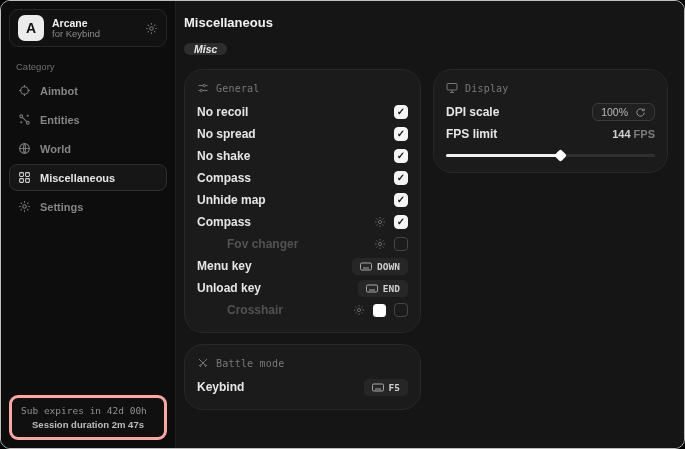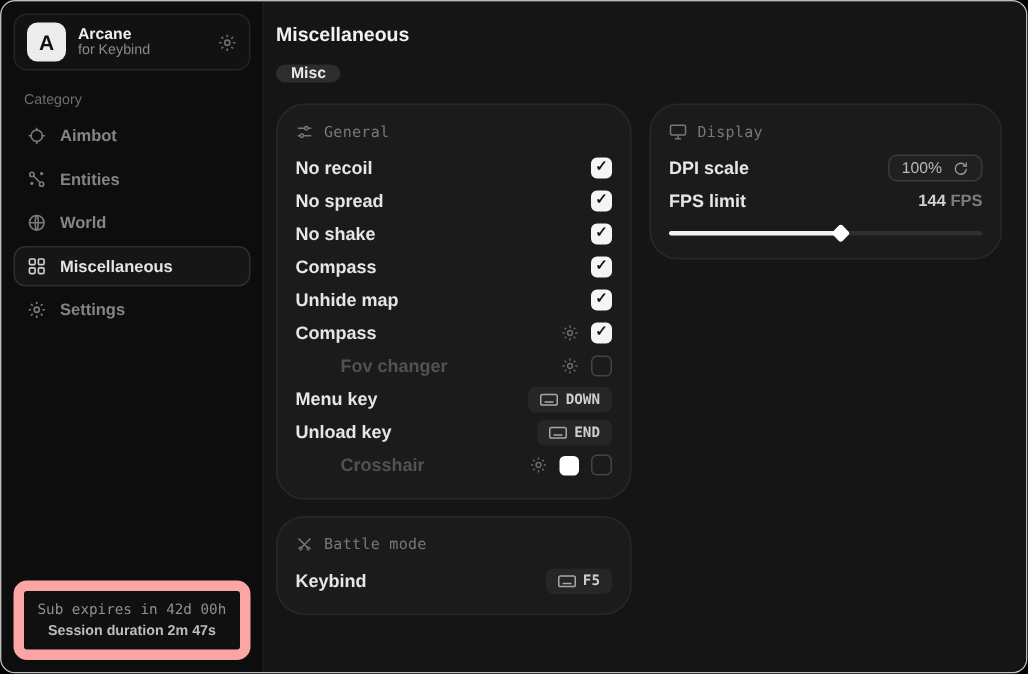--- a/index.html
+++ b/index.html
@@ -51,42 +51,42 @@
     cursor:pointer;
     text-align:right;
   }
   .sb-item .sb-icon { display:flex; color:#7a7a7a; }
   .sb-item.selected {
     background:#161616; border-color:#2e2e2e; color:#e4e4e4;
   }
   .sb-item.selected .sb-icon { color:#cfcfcf; }
   .sb-footer {
     margin-top:auto;
-    border:7px solid #fca5a5; border-radius:9px;
+    border:3px solid #fca5a5; border-radius:9px;
     background:#101010;
     padding:7px 9px;
   }
   .sb-footer-line1 {
     font-family:"DejaVu Sans Mono", monospace;
     color:#8f8f8f; font-size:9.5px; margin-bottom:3px; white-space:nowrap;
   }
   .sb-footer-line2 { color:#bdbdbd; font-size:9.5px; font-weight:bold; white-space:nowrap;text-align:center; }
   
   .main {
     flex:1; background:#151515;
     padding:14px 16px 14px 8px;
     overflow:hidden;
   }
   .main-title { color:#f2f2f2; font-size:13px; font-weight:bold; margin-bottom:13px; }
   .tabs { display:flex; gap:6px; margin-bottom:14px; }
   .tab {
     background:#2d2d2d; color:#e8e8e8;
     font-size:10.5px; font-weight:600;
     border:none; border-radius:10px;
-    padding:0 10px; cursor:pointer;
+    padding:0 10px; cursor:pointer;font-style:italic;
   }
   .columns { display:flex; gap:12px; align-items:flex-start; }
   .col { display:flex; flex-direction:column; gap:11px; }
   .col-left { width:238px; }
   .col-right { width:236px; }
   .card {
     background:#1b1b1b;
     border:1px solid #282828;
     border-radius:19px;
     padding:9px 12px 11px 12px;

